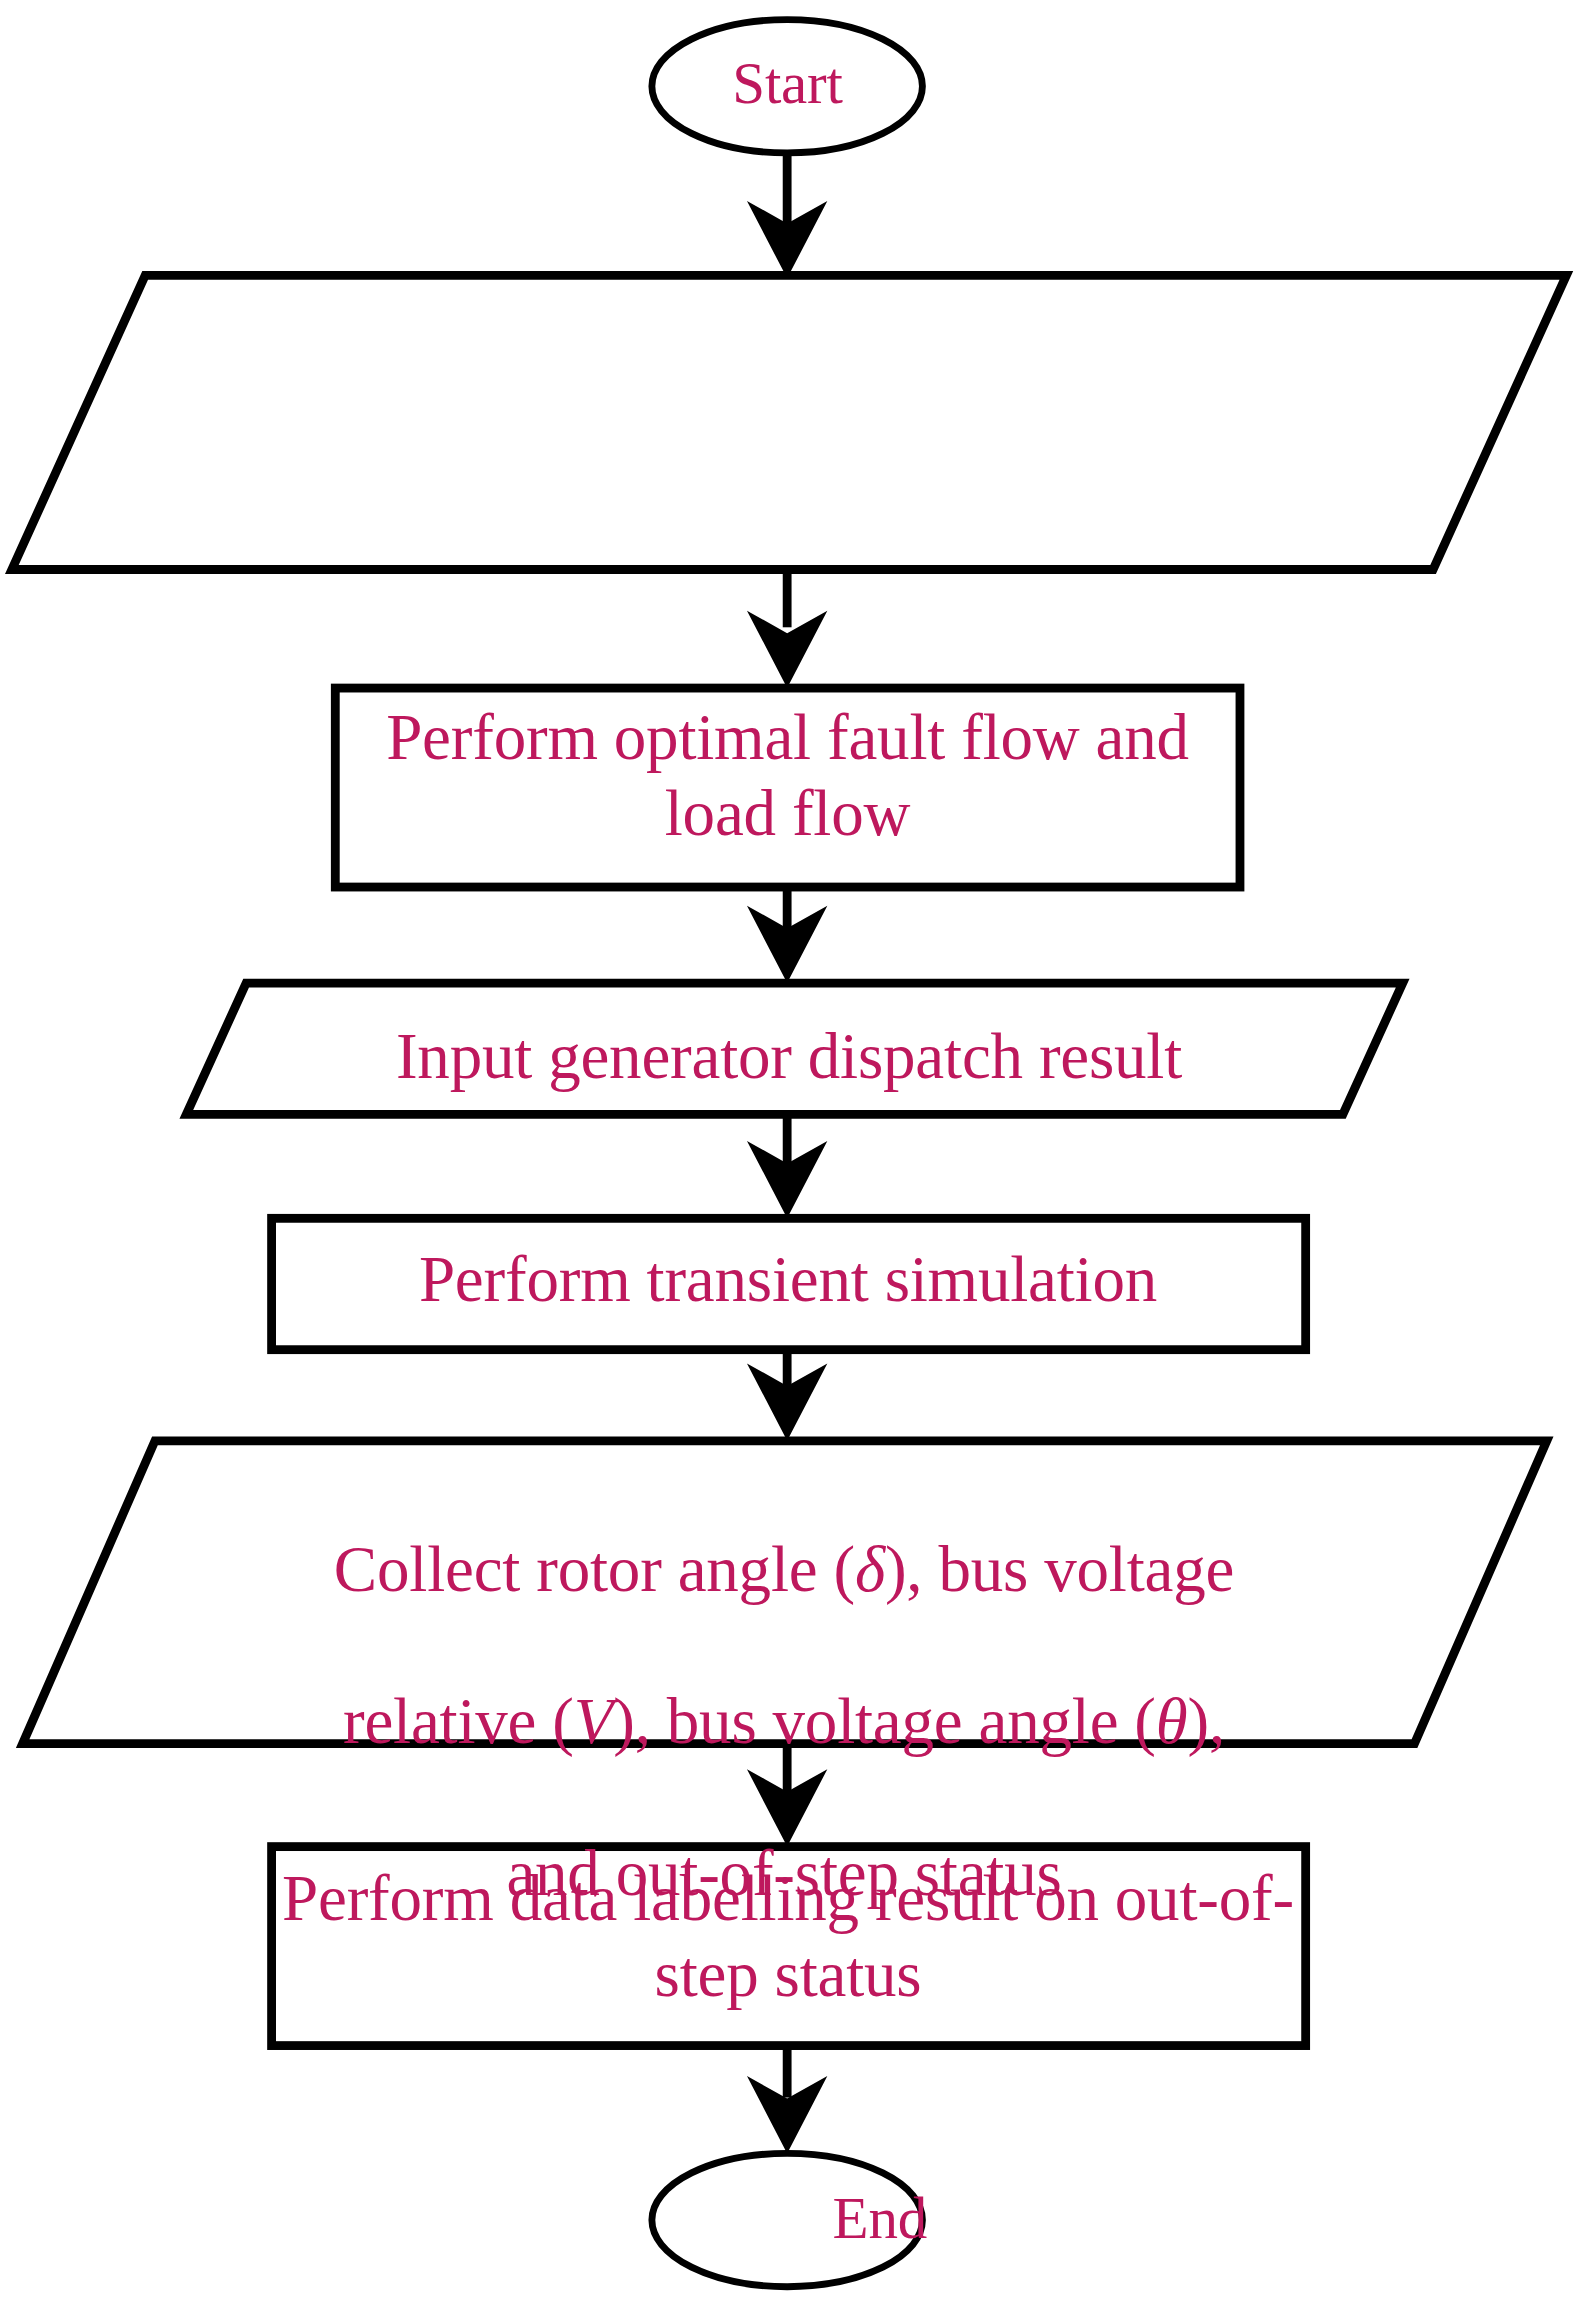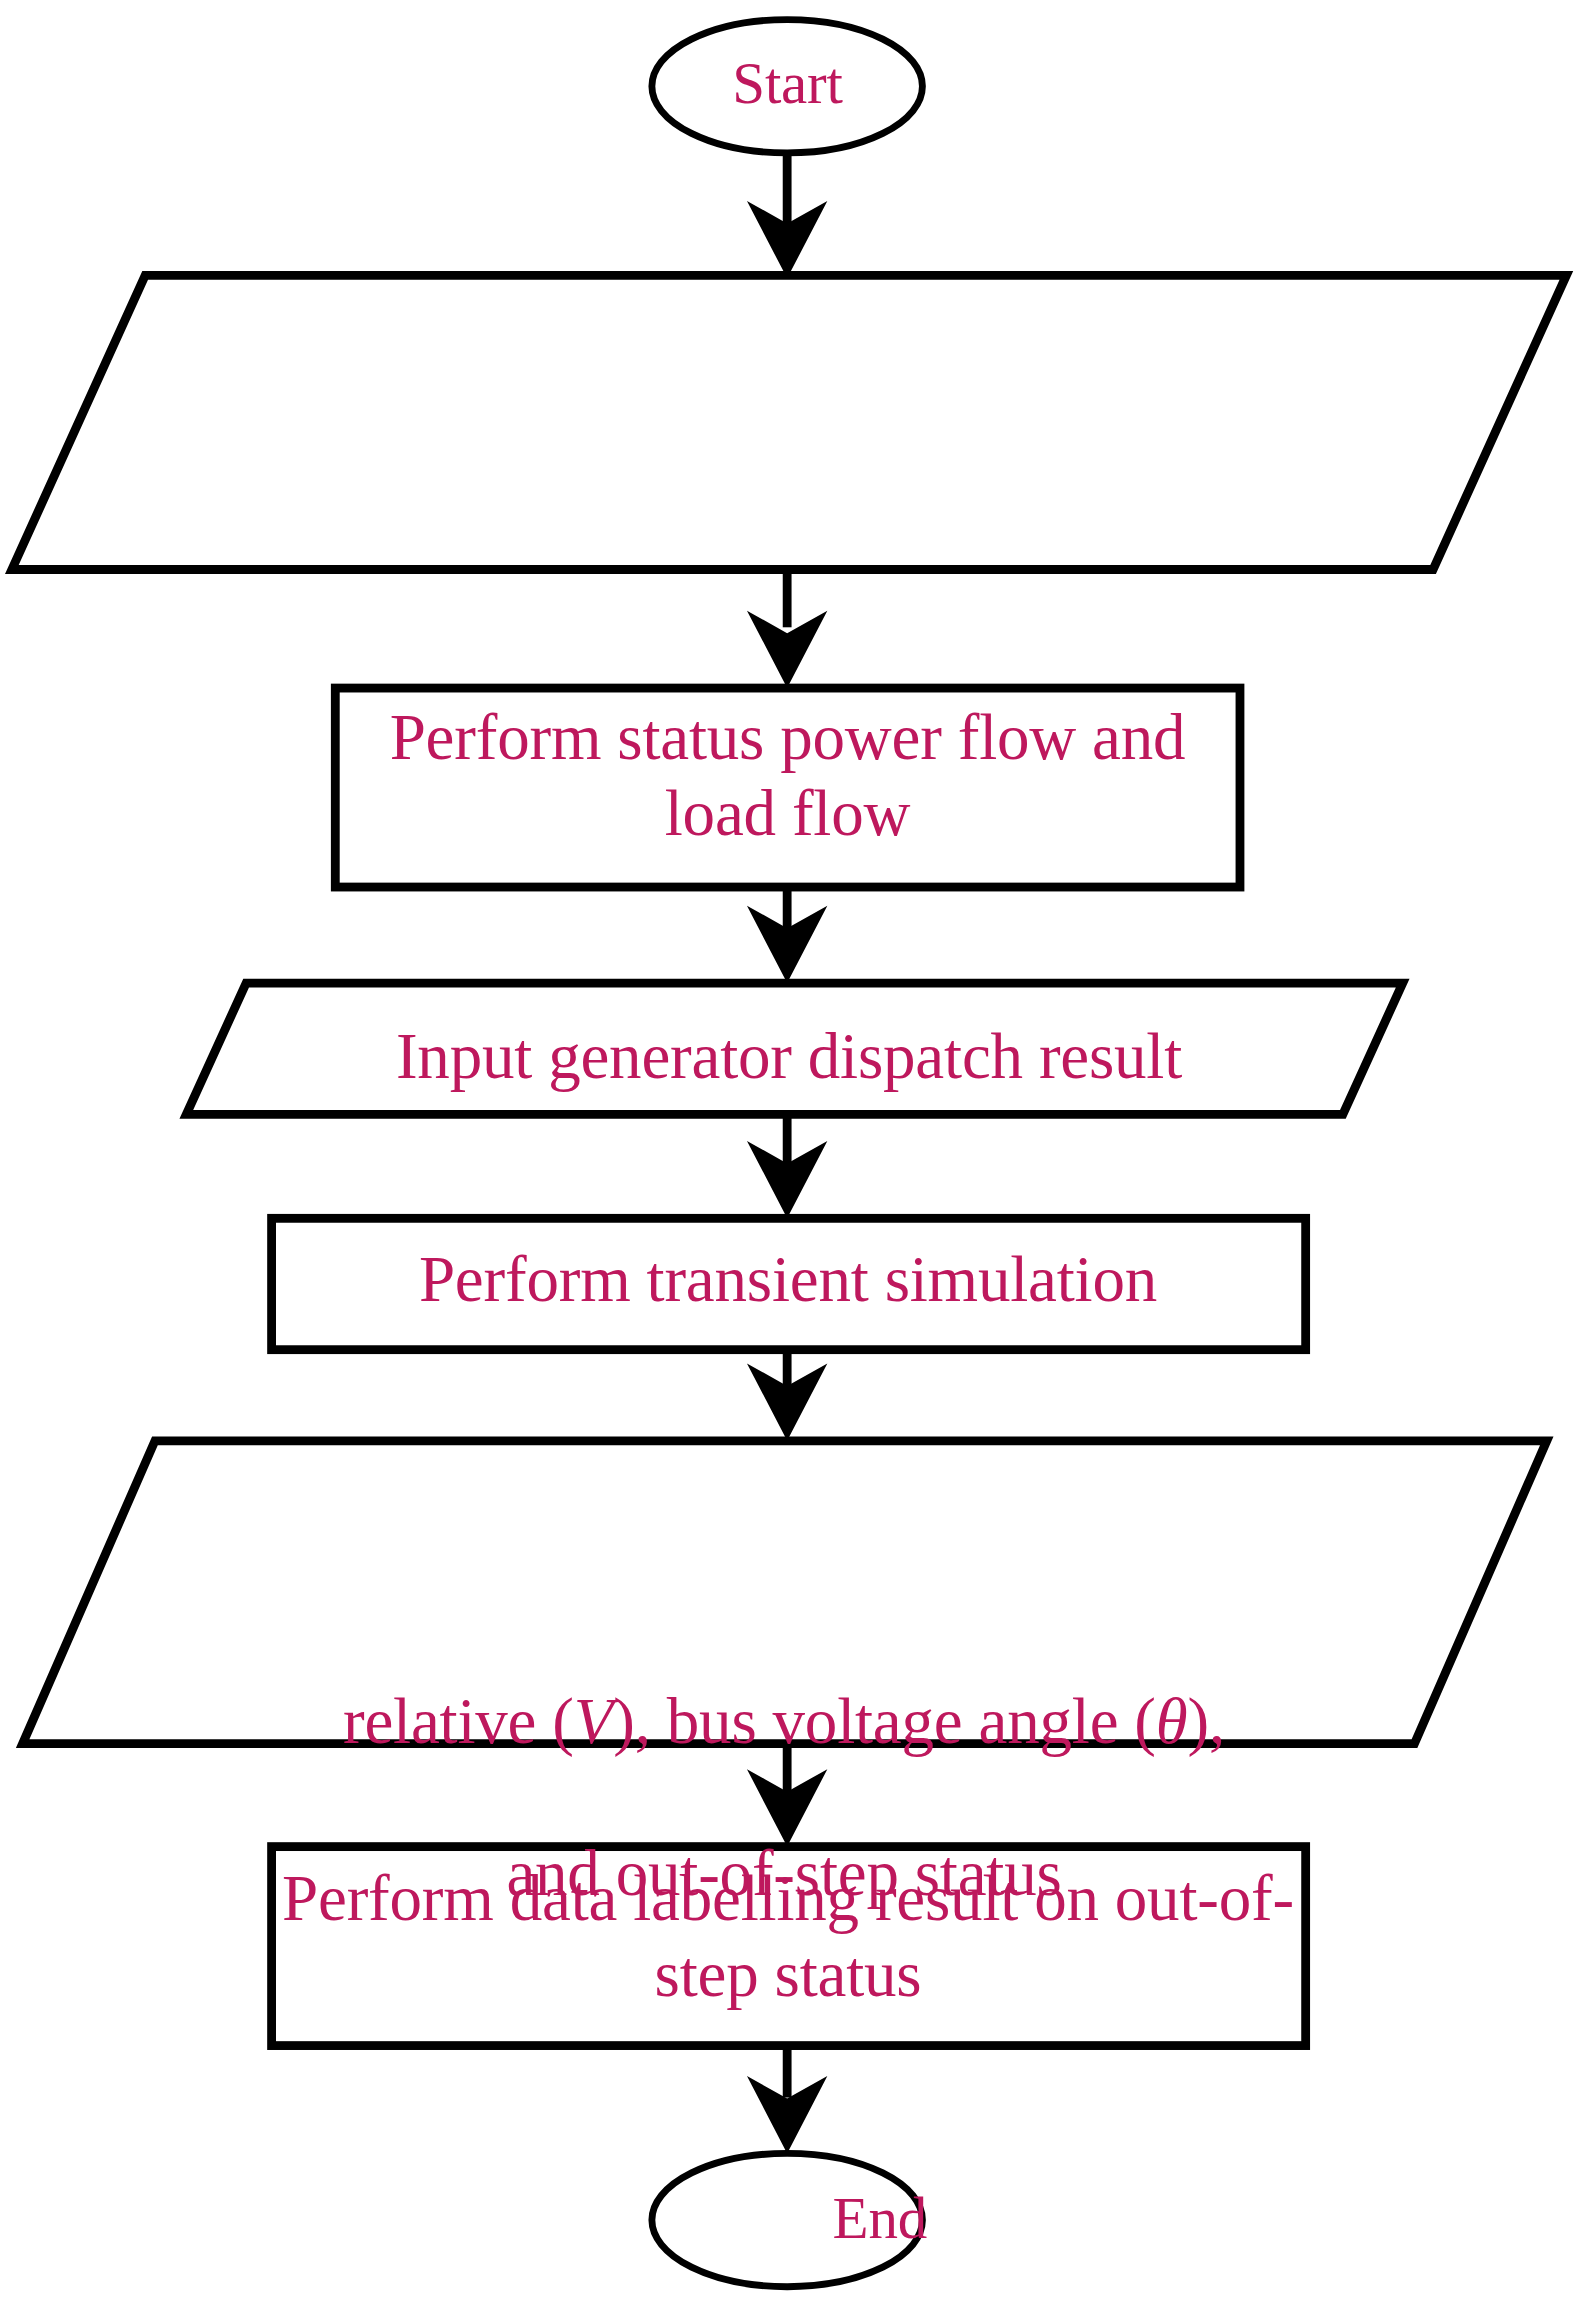--- a/index.html
+++ b/index.html
@@ -100,28 +100,28 @@
       <line x1="803" y1="2087" x2="803" y2="2140" stroke="#000000" stroke-width="9"></line>
       <path d="M 803 2197 L 762 2118 L 803 2141 L 844 2118 Z" fill="#000000"></path>
     </g>
 
     <ellipse cx="803" cy="2265" rx="138" ry="68" fill="#ffffff" stroke="#000000" stroke-width="7"></ellipse>
   </svg>
 
   <div class="node-text term-text" style="left:652px; top:49px; width:271px;">Start</div>
 
 
-  <div class="node-text body-text" style="left:345px; top:699px; width:885px;">Perform status power flow and load flow</div>
+  <div class="node-text body-text" style="left:345px; top:699px; width:885px;">Perform optimal fault flow and load flow</div>
 
   <div class="node-text body-text" style="left:206px; top:1006px; width:1166px;margin-top:12px;">Input generator dispatch result</div>
 
   <div class="node-text body-text" style="left:281px; top:1241px; width:1014px;">Perform transient simulation</div>
 
   <div class="node-text body-text" style="left:88px; top:1455px; width:1392px;">
-    <br>
+    <span><span>Collect rotor angle (</span><span class="math-sym">δ</span><span>), bus voltage</span></span><br>
     <span><span>relative (</span><span class="math-sym">V</span><span>), bus voltage angle (</span><span class="math-sym">θ</span><span>),</span></span><br>
     <span>and out-of-step status</span>
   </div>
 
   <div class="node-text body-text" style="left:281px; top:1860px; width:1014px;">Perform data labelling result on out-of-step status</div>
 
   <div class="node-text term-text" style="left:656px; top:2184px; width:271px;text-align:right;">End</div>
 
 </div>
 

